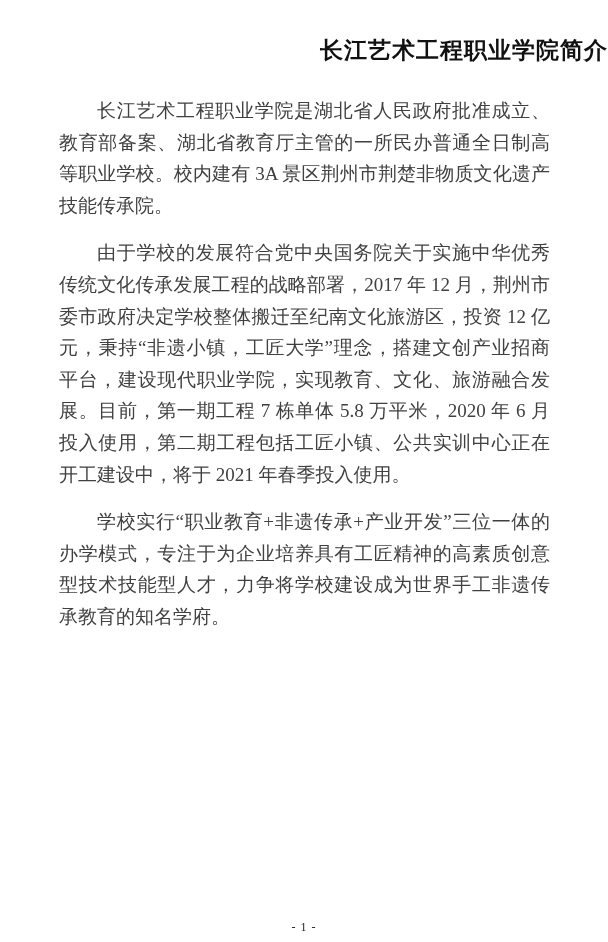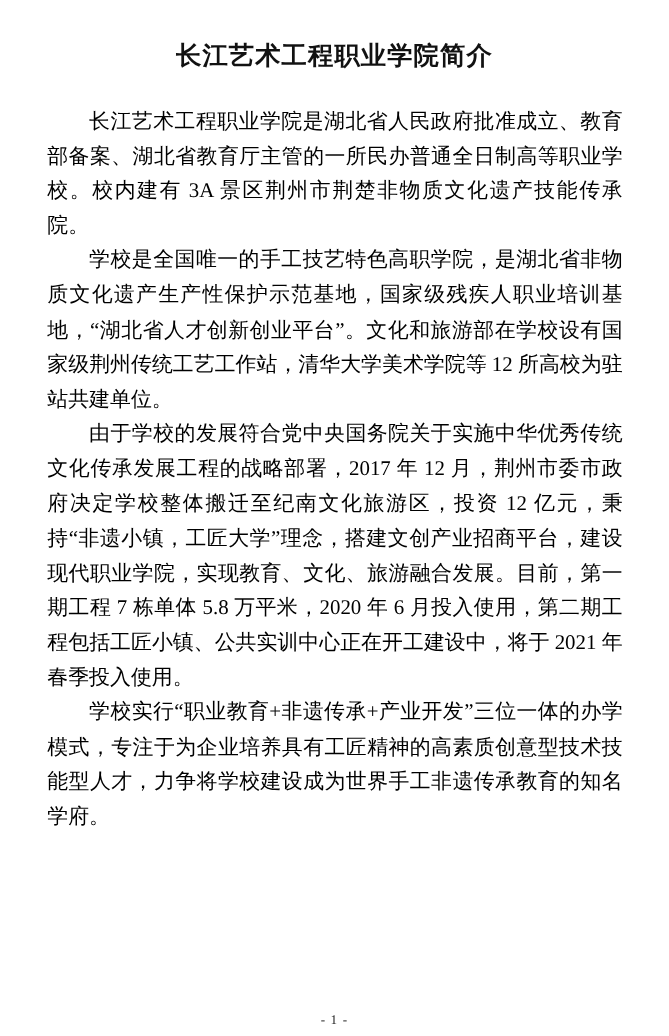--- a/index.html
+++ b/index.html
@@ -14,37 +14,37 @@
     margin: 0;
     background: #ffffff;
     font-family: "Liberation Serif", "DejaVu Serif", serif;
     color: #1a1a1a;
     overflow: hidden;
     box-sizing: border-box;
   }
   .doc-title {
     margin: 0;
     padding-top: 35px;
-    text-align: center;
+    text-align: right;
     font-size: 23px;
     font-weight: bold;
     letter-spacing: 1px;
     color: #111111;
   }
   .doc-body {
     margin: 29px 42px 0 43px;
   }
   .para {
-    margin: 0;
+    margin: 16px;
     font-size: 19px;
     line-height: 31.6px;
     text-align: justify;
     text-justify: inter-character;
     text-indent: 2em;
-    color: #000000;
+    color: #404040;
     word-break: break-all;
   }
   .page-footer {
     position: absolute;
     bottom: 7px;
     left: 0;
     width: 100%;
     text-align: center;
     font-size: 12px;
     color: #222222;
@@ -53,20 +53,19 @@
 </style>
 </head>
 <body>
 
 <div class="page">
 
   <h1 class="doc-title">长江艺术工程职业学院简介</h1>
 
   <div class="doc-body">
     <p class="para">长江艺术工程职业学院是湖北省人民政府批准成立、教育部备案、湖北省教育厅主管的一所民办普通全日制高等职业学校。校内建有 3A 景区荆州市荆楚非物质文化遗产技能传承院。</p>
-    <p class="para">学校是全国唯一的手工技艺特色高职学院，是湖北省非物质文化遗产生产性保护示范基地，国家级残疾人职业培训基地，“湖北省人才创新创业平台”。文化和旅游部在学校设有国家级荆州传统工艺工作站，清华大学美术学院等 12 所高校为驻站共建单位。</p>
     <p class="para">由于学校的发展符合党中央国务院关于实施中华优秀传统文化传承发展工程的战略部署，2017 年 12 月，荆州市委市政府决定学校整体搬迁至纪南文化旅游区，投资 12 亿元，秉持“非遗小镇，工匠大学”理念，搭建文创产业招商平台，建设现代职业学院，实现教育、文化、旅游融合发展。目前，第一期工程 7 栋单体 5.8 万平米，2020 年 6 月投入使用，第二期工程包括工匠小镇、公共实训中心正在开工建设中，将于 2021 年春季投入使用。</p>
     <p class="para">学校实行“职业教育+非遗传承+产业开发”三位一体的办学模式，专注于为企业培养具有工匠精神的高素质创意型技术技能型人才，力争将学校建设成为世界手工非遗传承教育的知名学府。</p>
   </div>
 
   <div class="page-footer">- 1 -</div>
 
 </div>
 
 </body></html>

